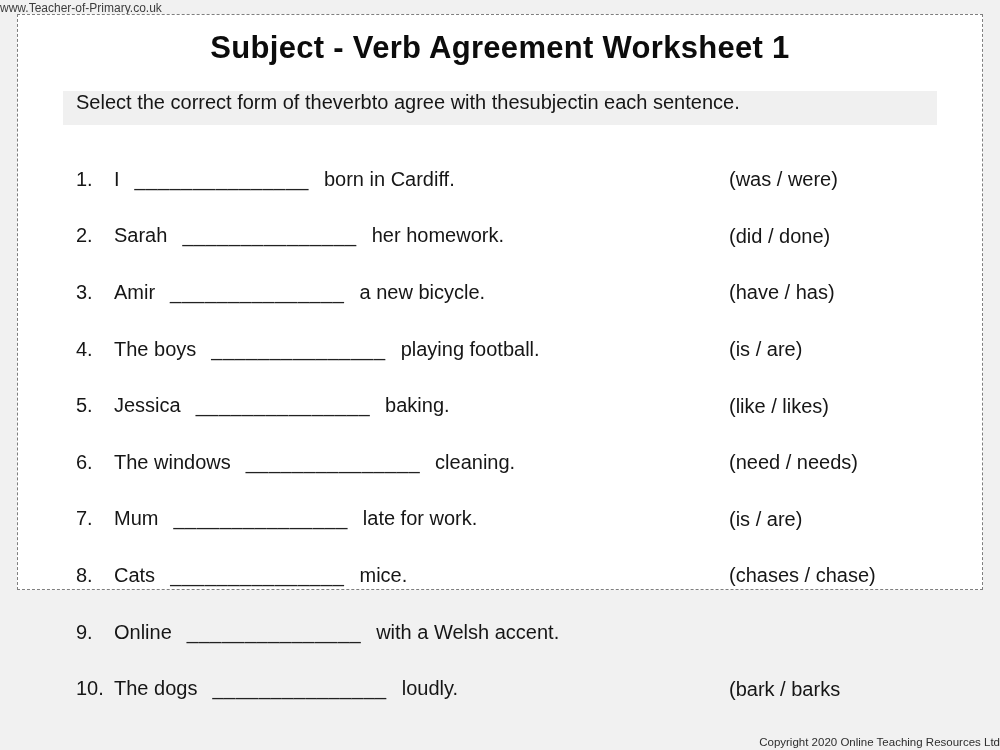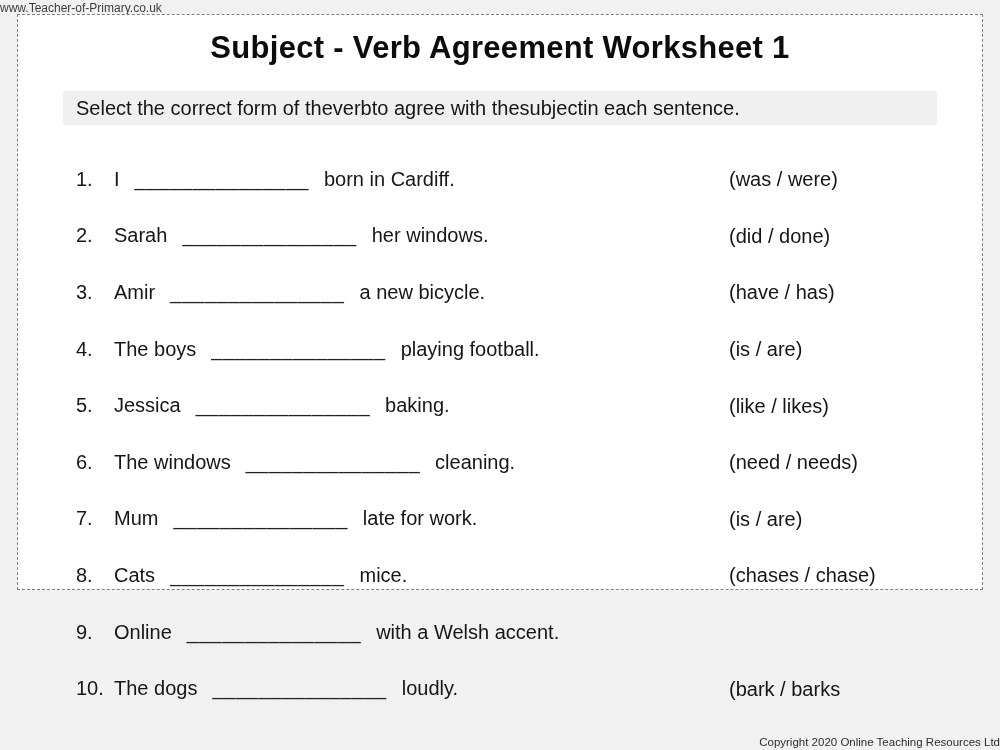--- a/index.html
+++ b/index.html
@@ -29,21 +29,21 @@
     text-align: center;
     font-size: 31px; line-height: 37px;
     font-weight: bold;
     color: #0c0c0c;
     letter-spacing: 0.3px;
   }
   .instruction-bar {
     position: absolute; left: 45px; top: 76px;
     width: 874px; height: 34px;
     background: #f0f0f0;
-    display: flex; align-items: center;
+    display: flex; align-items: flex-start;
     padding-left: 13px;
     box-sizing: border-box;
     font-size: 20px;
     color: #161616;
   }
   .instruction-bar b { font-weight: normal; }
   .items {
     position: absolute; left: 58px; top: 136px;
     width: 892px;
   }
@@ -93,21 +93,21 @@
   <div class="items">
 
     <div class="item-row">
       <span class="item-number">1.</span>
       <span class="item-sentence"><span>I</span><span class="blank">_______________</span><span>born in Cardiff.</span></span>
       <span class="item-options">(was / were)</span>
     </div>
 
     <div class="item-row">
       <span class="item-number">2.</span>
-      <span class="item-sentence"><span>Sarah</span><span class="blank">_______________</span><span>her windows.</span></span>
+      <span class="item-sentence"><span>Sarah</span><span class="blank">_______________</span><span>her homework.</span></span>
       <span class="item-options">(did / done)</span>
     </div>
 
     <div class="item-row">
       <span class="item-number">3.</span>
       <span class="item-sentence"><span>Amir</span><span class="blank">_______________</span><span>a new bicycle.</span></span>
       <span class="item-options">(have / has)</span>
     </div>
 
     <div class="item-row">

